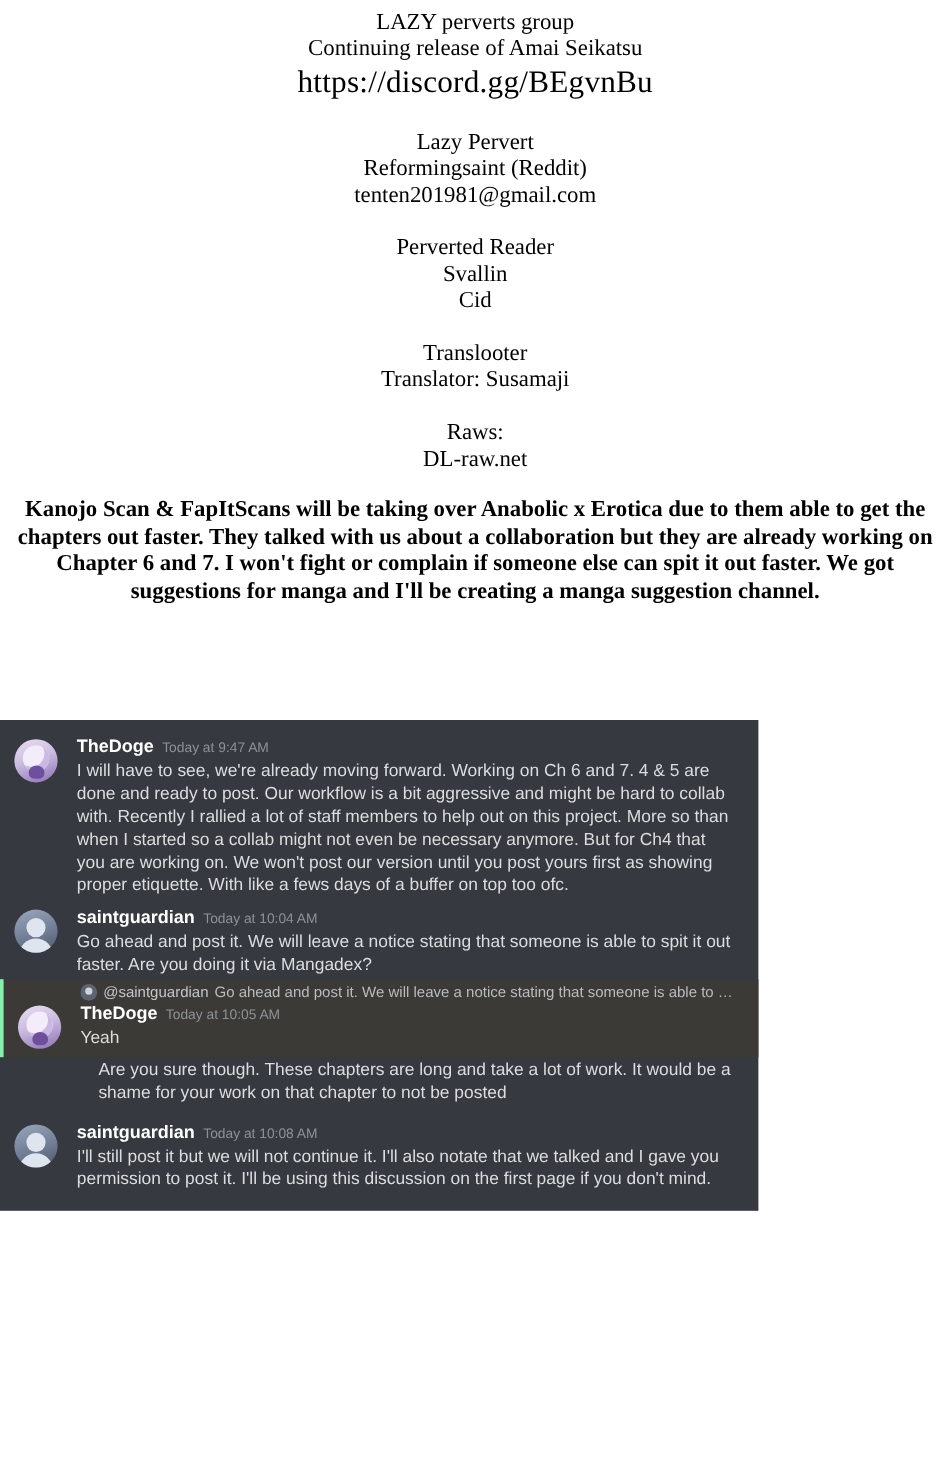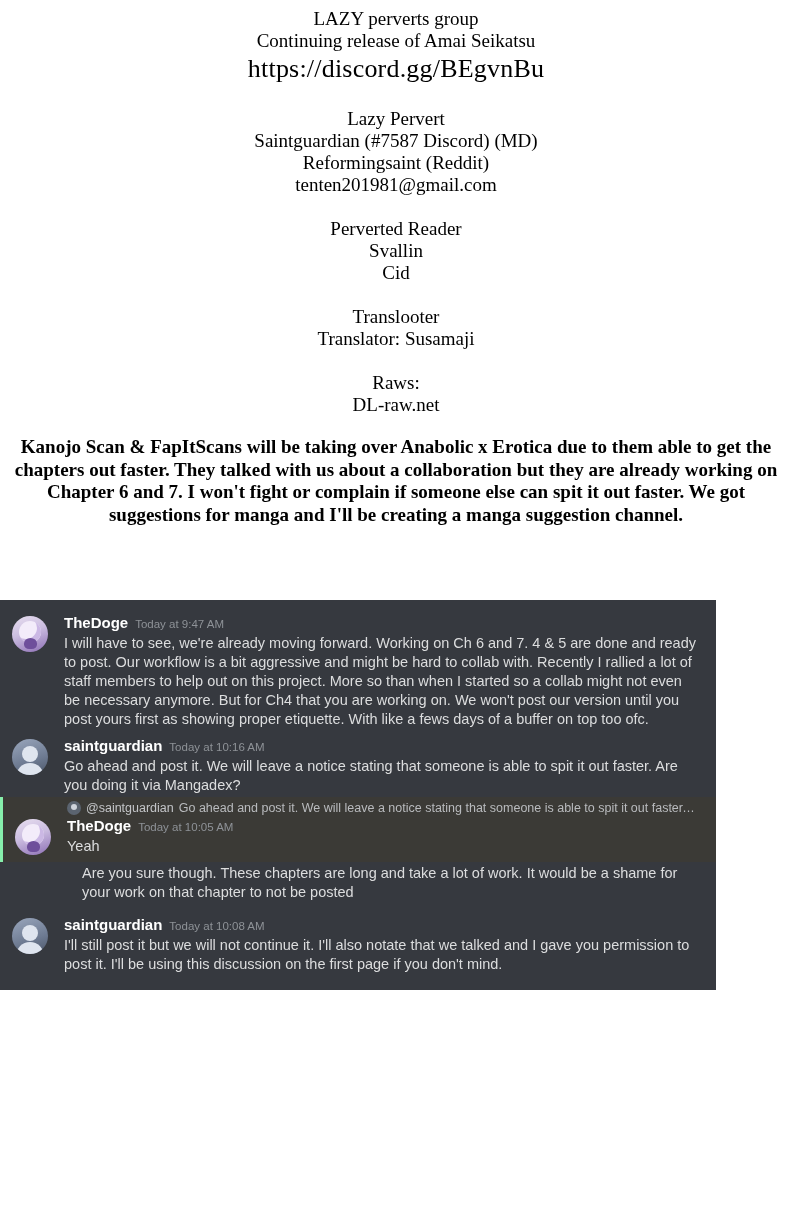--- a/index.html
+++ b/index.html
@@ -38,21 +38,21 @@
     line-height: 22.5px;
     text-align: center;
     font-weight: bold;
   }
 
   
   .discord {
     position: absolute;
     left: 0;
     top: 600px;
-    width: 716px;
+    width: 632px;
     background: #36393f;
     font-family: "Liberation Sans", sans-serif;
     padding: 8px 0 14px 0;
     box-sizing: border-box;
   }
   .msg {
     display: flex;
     padding: 6px 18px 2px 12px;
     box-sizing: border-box;
   }
@@ -185,21 +185,20 @@
 </style>
 </head>
 <body>
 
 <div class="credits">
   <div class="line">LAZY perverts group</div>
   <div class="line">Continuing release of Amai Seikatsu</div>
   <div class="big">https://discord.gg/BEgvnBu</div>
   <div class="spacer-md"></div>
   <div class="line">Lazy Pervert</div>
-  <div class="line">Saintguardian (#7587 Discord) (MD)</div>
   <div class="line">Reformingsaint (Reddit)</div>
   <div class="line">tenten201981@gmail.com</div>
   <div class="spacer-md"></div>
   <div class="line">Perverted Reader</div>
   <div class="line">Svallin</div>
   <div class="line">Cid</div>
   <div class="spacer-md"></div>
   <div class="line">Translooter</div>
   <div class="line">Translator: Susamaji</div>
   <div class="spacer-md"></div>
@@ -224,21 +223,21 @@
     </div>
   </div>
 
   <div class="msg">
     <div class="avatar-col">
       <div class="avatar saint"></div>
     </div>
     <div class="body-col">
       <div class="msg-head">
         <span class="author saint">saintguardian</span>
-        <span class="timestamp">Today at 10:16 AM</span>
+        <span class="timestamp">Today at 10:04 AM</span>
       </div>
       <div class="msg-text">Go ahead and post it. We will leave a notice stating that someone is able to spit it out faster. Are you doing it via Mangadex?</div>
     </div>
   </div>
 
   <div class="msg reply-block">
     <div class="avatar-col">
       <div class="avatar doge" style="margin-top:16px;"></div>
     </div>
     <div class="body-col">

